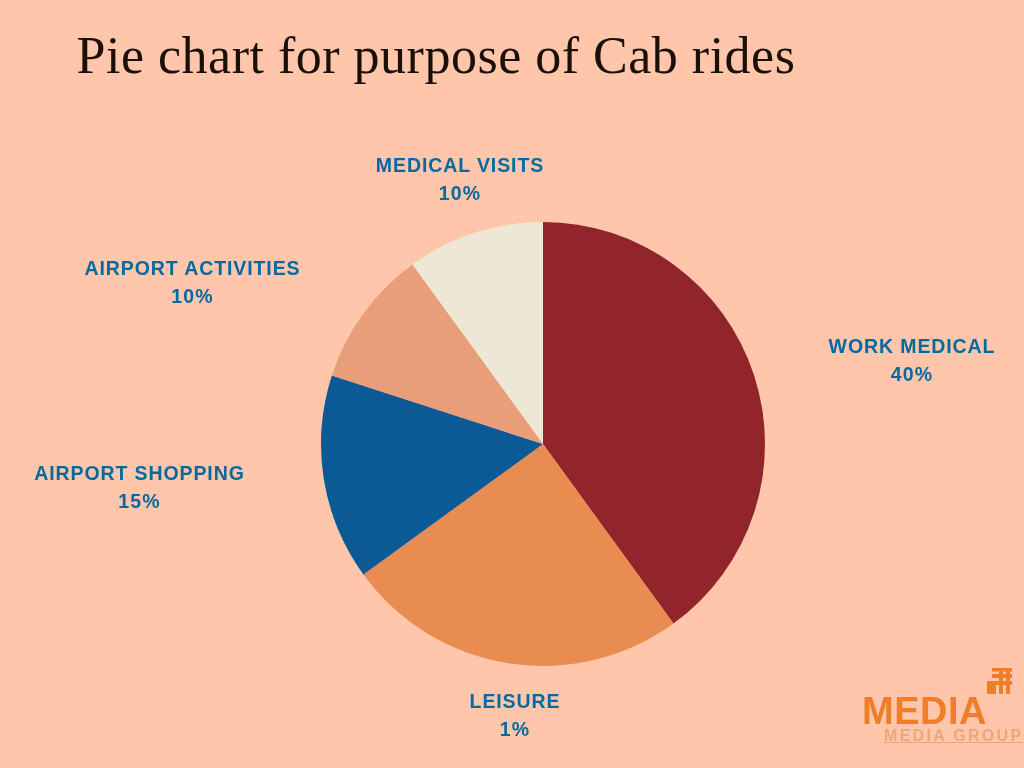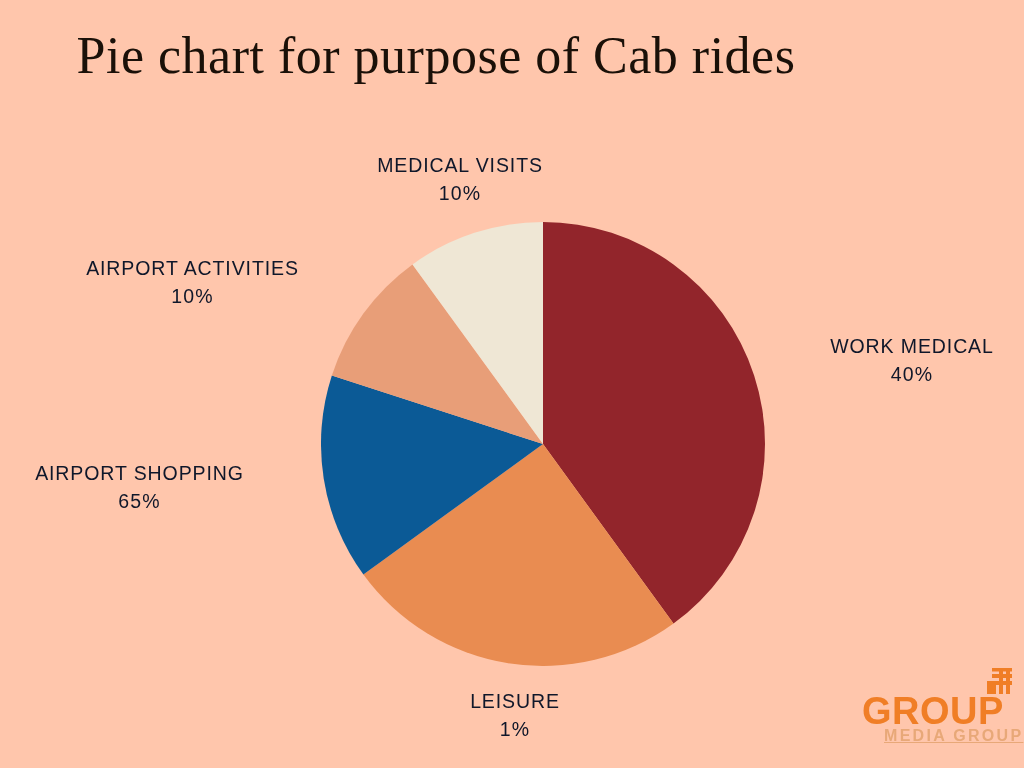--- a/index.html
+++ b/index.html
@@ -46,25 +46,25 @@
   #pie-svg {
     display: block;
     width: 444px;
     height: 444px;
   }
 
   
   .callout {
     position: absolute;
     font-family: "Liberation Sans", "DejaVu Sans", sans-serif;
-    font-weight: 400;
+    font-weight: 700;
     font-size: 19.5px;
     letter-spacing: 0.9px;
     line-height: 1.42;
-    color: #0f172a;
+    color: #0369a1;
     text-align: center;
     white-space: nowrap;
   }
   .callout .pct {
     display: block;
     letter-spacing: 1.1px;
   }
 
   #callout-medical-visits    { left: 354px; top: 152px; width: 212px; }
   #callout-leisure-activities{ left: 60px;  top: 255px; width: 265px; }
@@ -138,21 +138,21 @@
     <span class="pct">10%</span>
   </div>
 
   <div class="callout" id="callout-leisure-activities">
     <span>AIRPORT ACTIVITIES</span>
     <span class="pct">10%</span>
   </div>
 
   <div class="callout" id="callout-airport-transfers">
     <span>AIRPORT SHOPPING</span>
-    <span class="pct">65%</span>
+    <span class="pct">15%</span>
   </div>
 
   <div class="callout" id="callout-work-commute">
     <span>WORK MEDICAL</span>
     <span class="pct">40%</span>
   </div>
 
   <div class="callout" id="callout-shopping">
     <span>LEISURE</span>
     <span class="pct">1%</span>
@@ -165,17 +165,17 @@
       <path d="M12 32 V12 H36 V5 H5 V32 Z" fill="#F07E26" opacity="0"></path>
       <g fill="#F07E26">
         <rect x="11" y="17" width="9" height="9"></rect>
         <path d="M11 13 H36 V17 H11 Z"></path>
         <path d="M23 2 H27 V26 H23 Z"></path>
         <path d="M16 6 H36 V10 H16 Z"></path>
         <path d="M30 2 H34 V26 H30 Z"></path>
         <path d="M16 0 H36 V3.5 H16 Z"></path>
       </g>
     </svg>
-    <div id="logo-wordmark">GROUP</div>
+    <div id="logo-wordmark">MEDIA</div>
     <div id="logo-subtext">MEDIA GROUP</div>
   </div>
 
 </div>
 
 </body></html>

